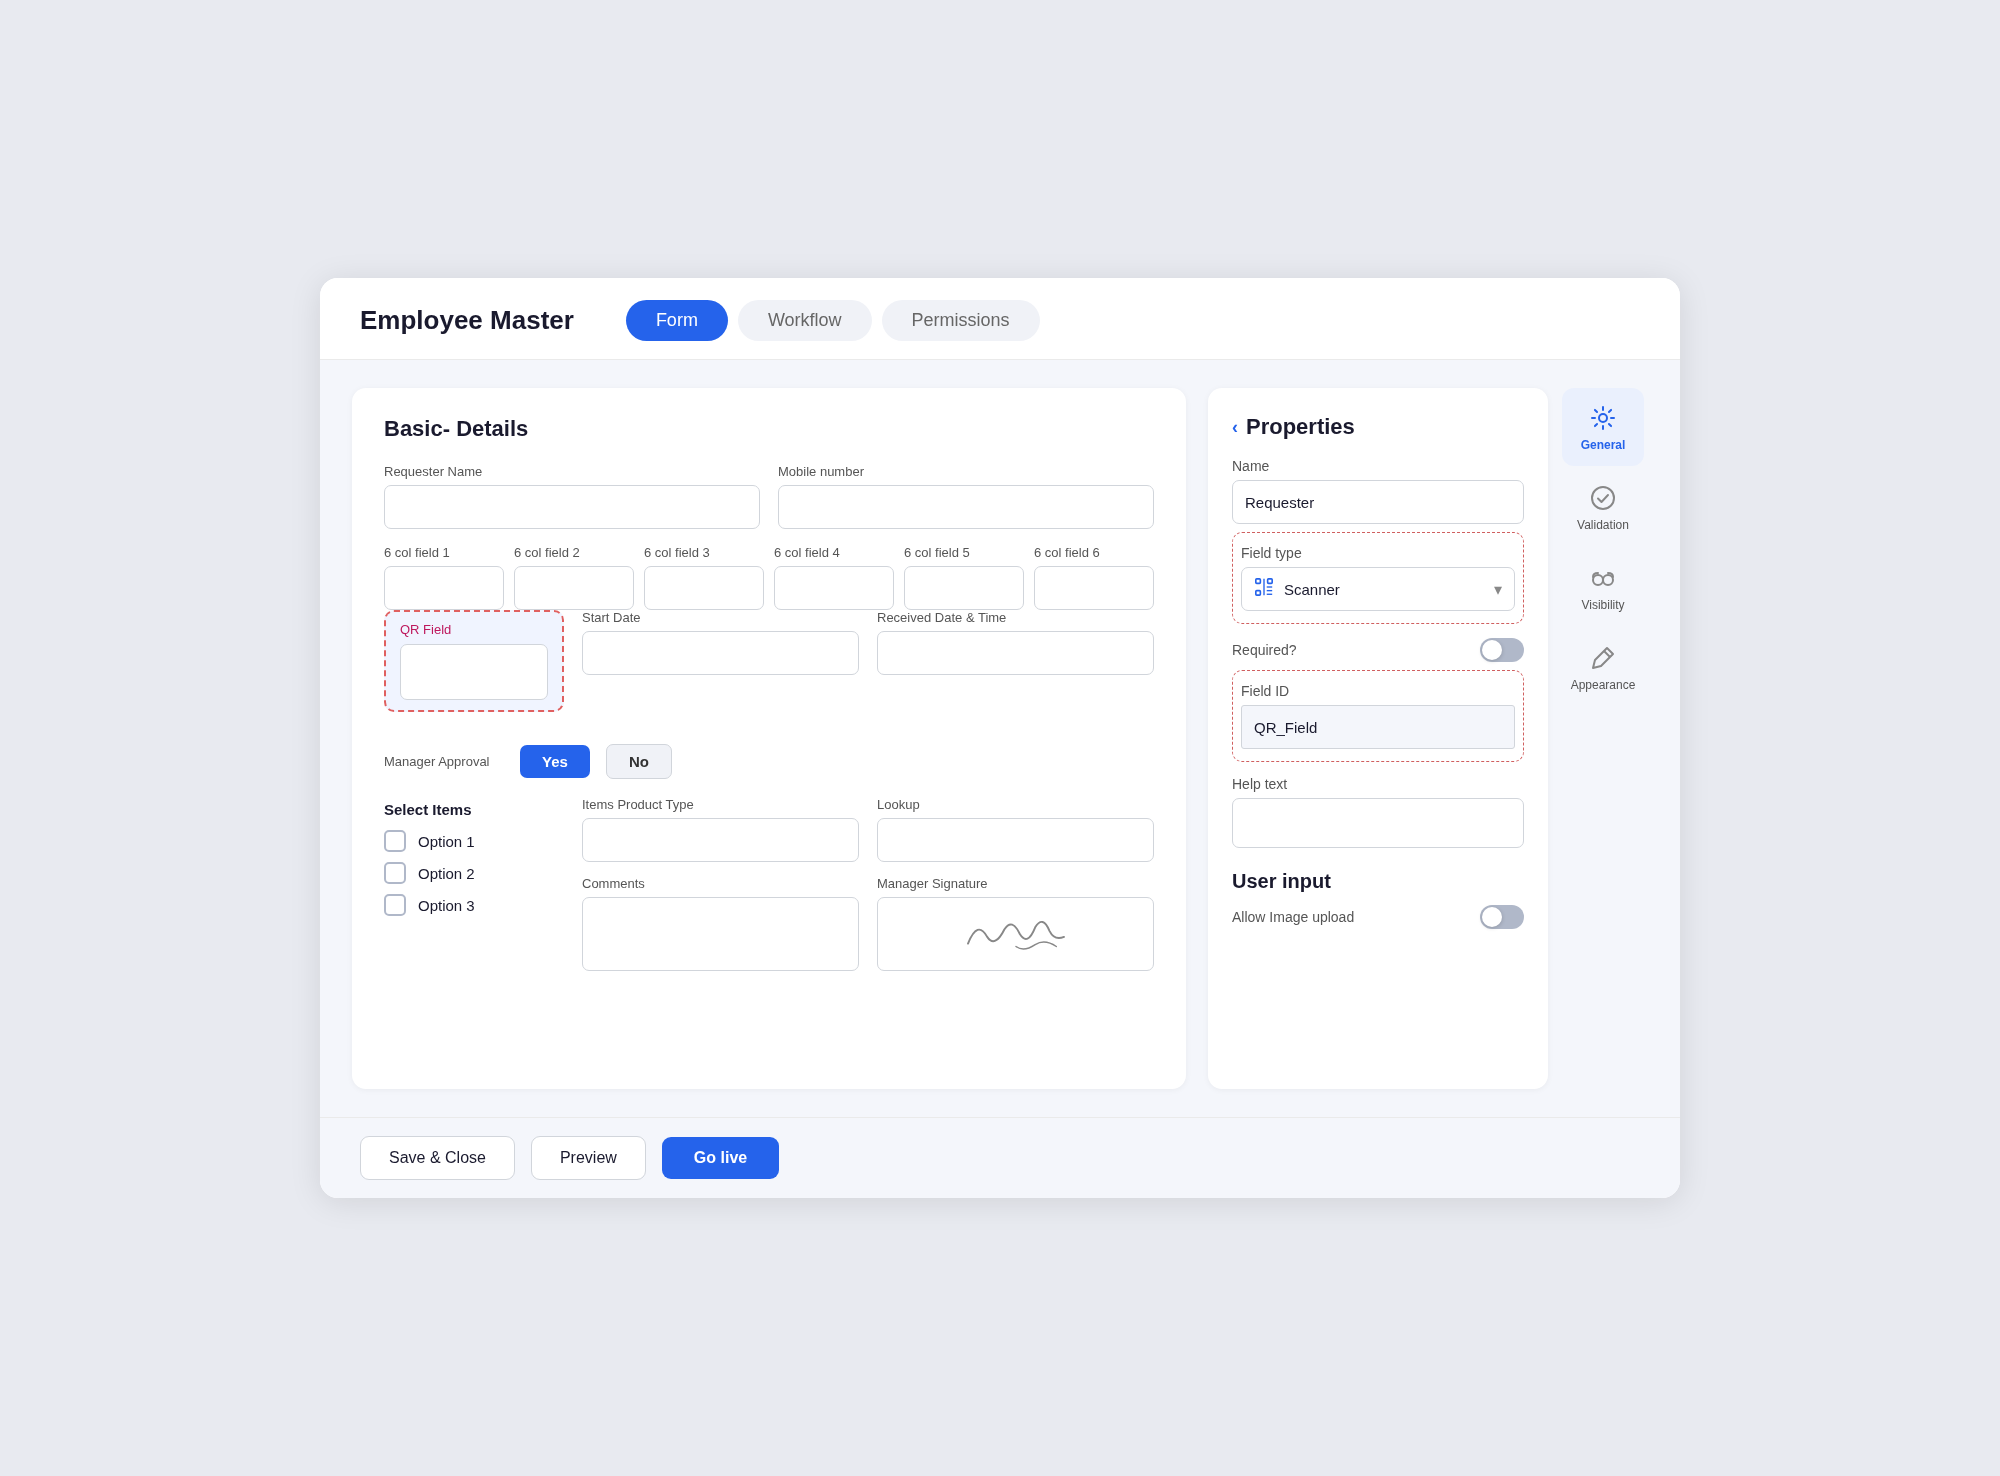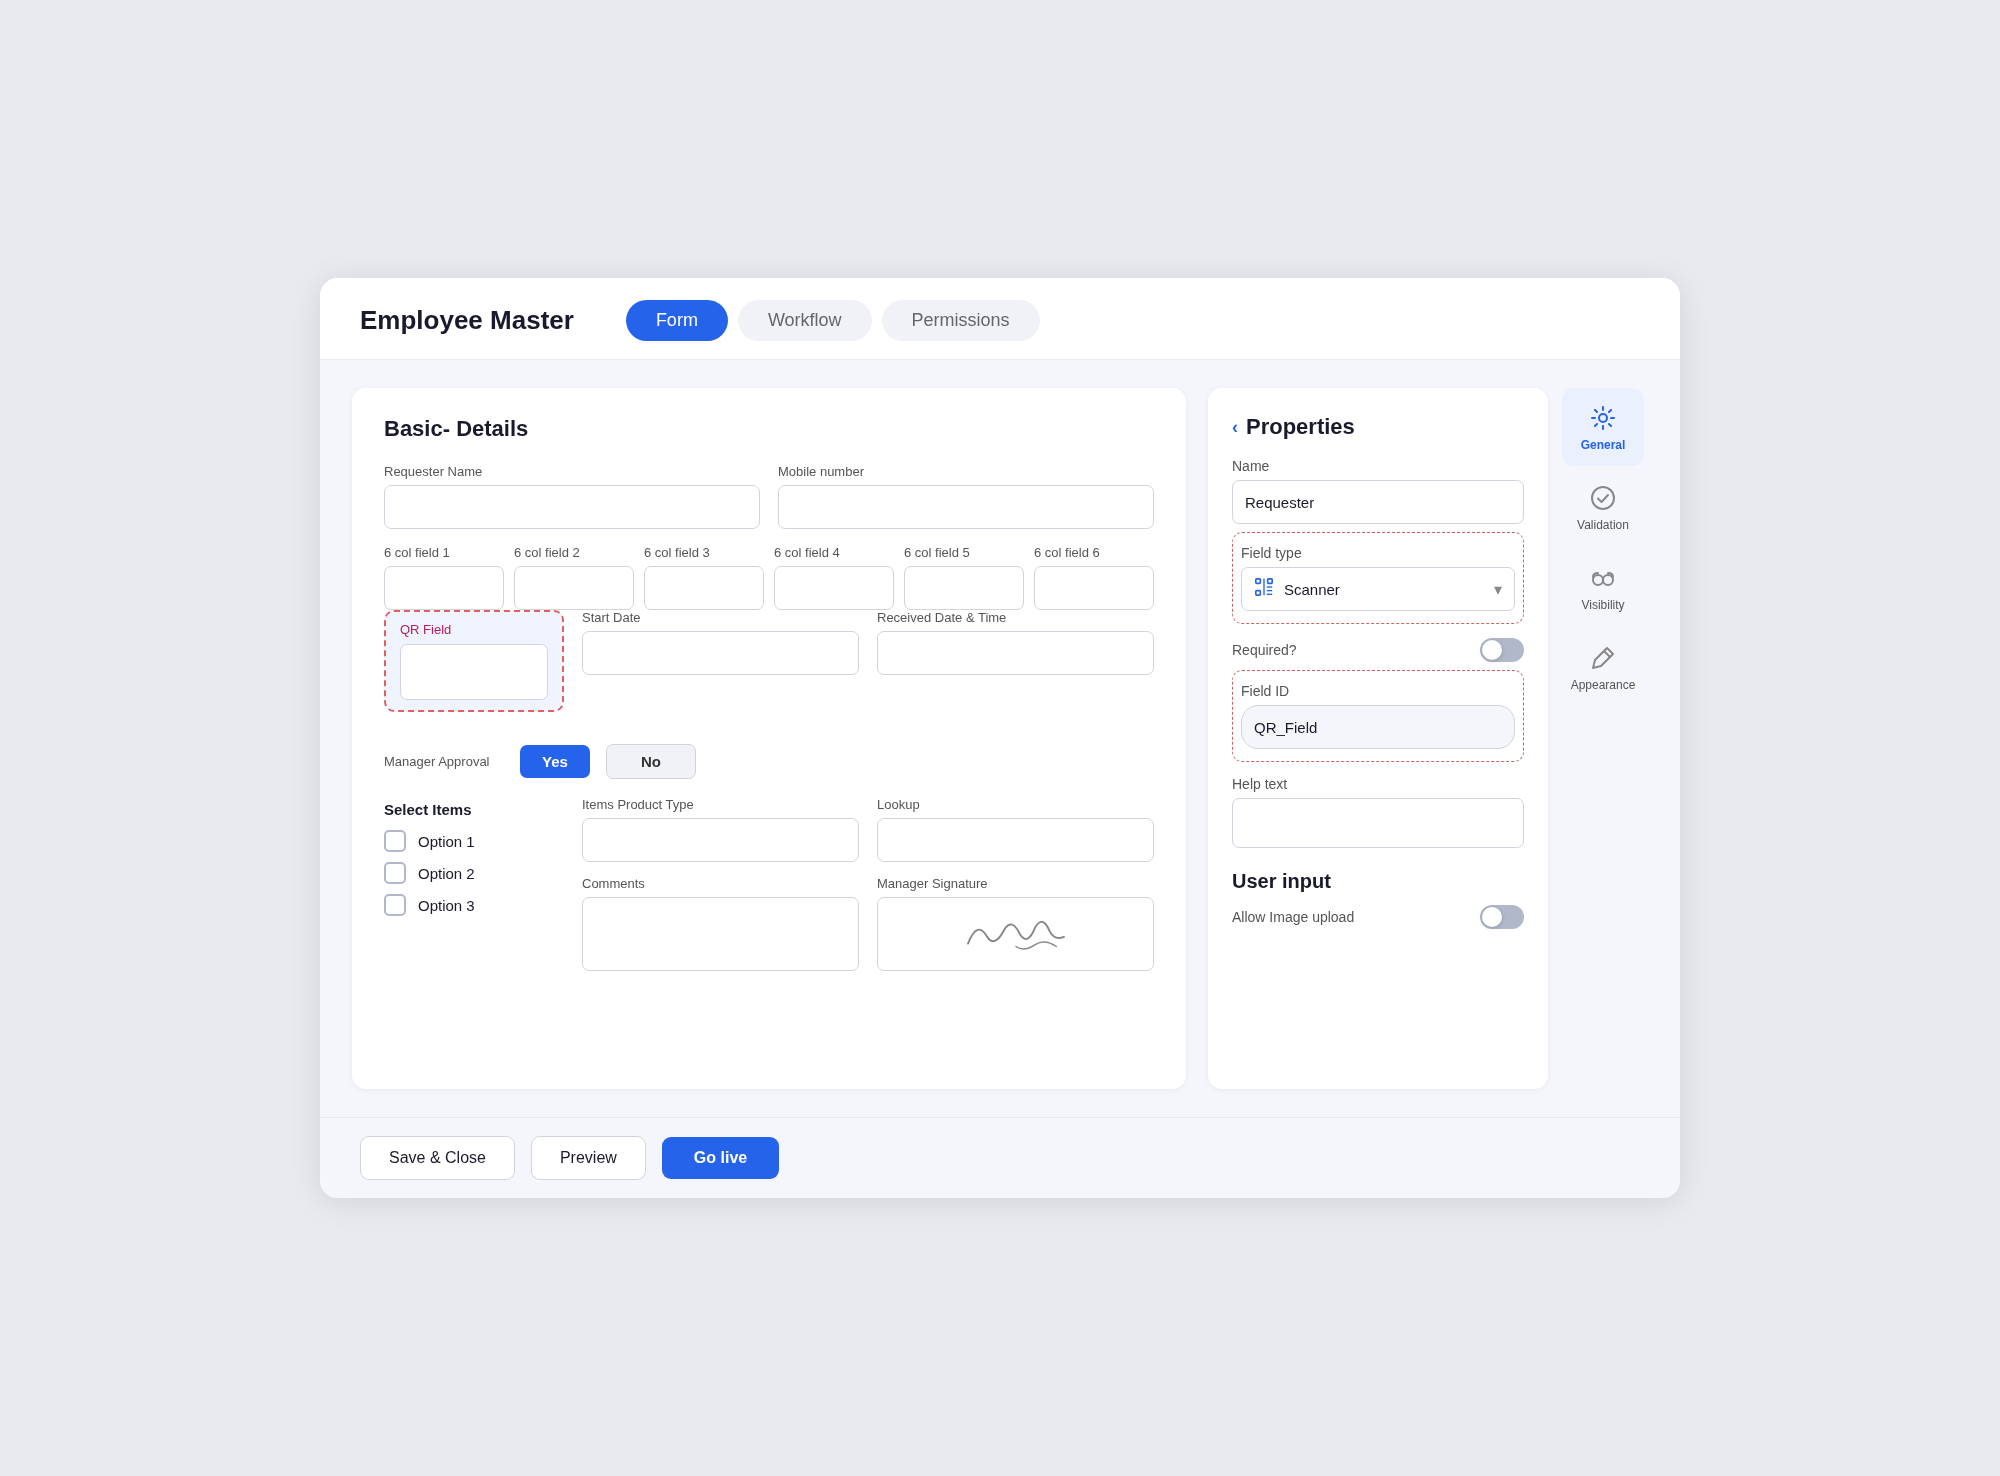--- a/index.html
+++ b/index.html
@@ -162,21 +162,21 @@
       padding: 8px 22px;
       font-size: 15px;
       font-weight: 600;
       cursor: pointer;
     }
     .btn-no {
       background: #f0f2f7;
       color: #333;
       border: 1.5px solid #d1d5db;
       border-radius: 7px;
-      padding: 8px 34px;
+      padding: 8px 22px;
       font-size: 15px;
       font-weight: 600;
       cursor: pointer;
     }
     
     .select-items-section {
       margin-top: 4px;
     }
     .select-items-title {
       font-size: 15px;
@@ -265,21 +265,21 @@
       width: 100%;
       padding: 0 12px;
       font-size: 15px;
       color: #1a1a2e;
       outline: none;
       background: #fff;
     }
     .props-input-disabled {
       background: #f4f6fb;
       border: 1.5px solid #d1d5db;
-      border-radius: 17px;
+      border-radius: 3px;
       height: 44px;
       width: 100%;
       padding: 0 12px;
       font-size: 15px;
       color: #1a1a2e;
     }
     
     .dashed-box {
       border: 1.5px dashed #d06060;
       border-radius: 10px;

